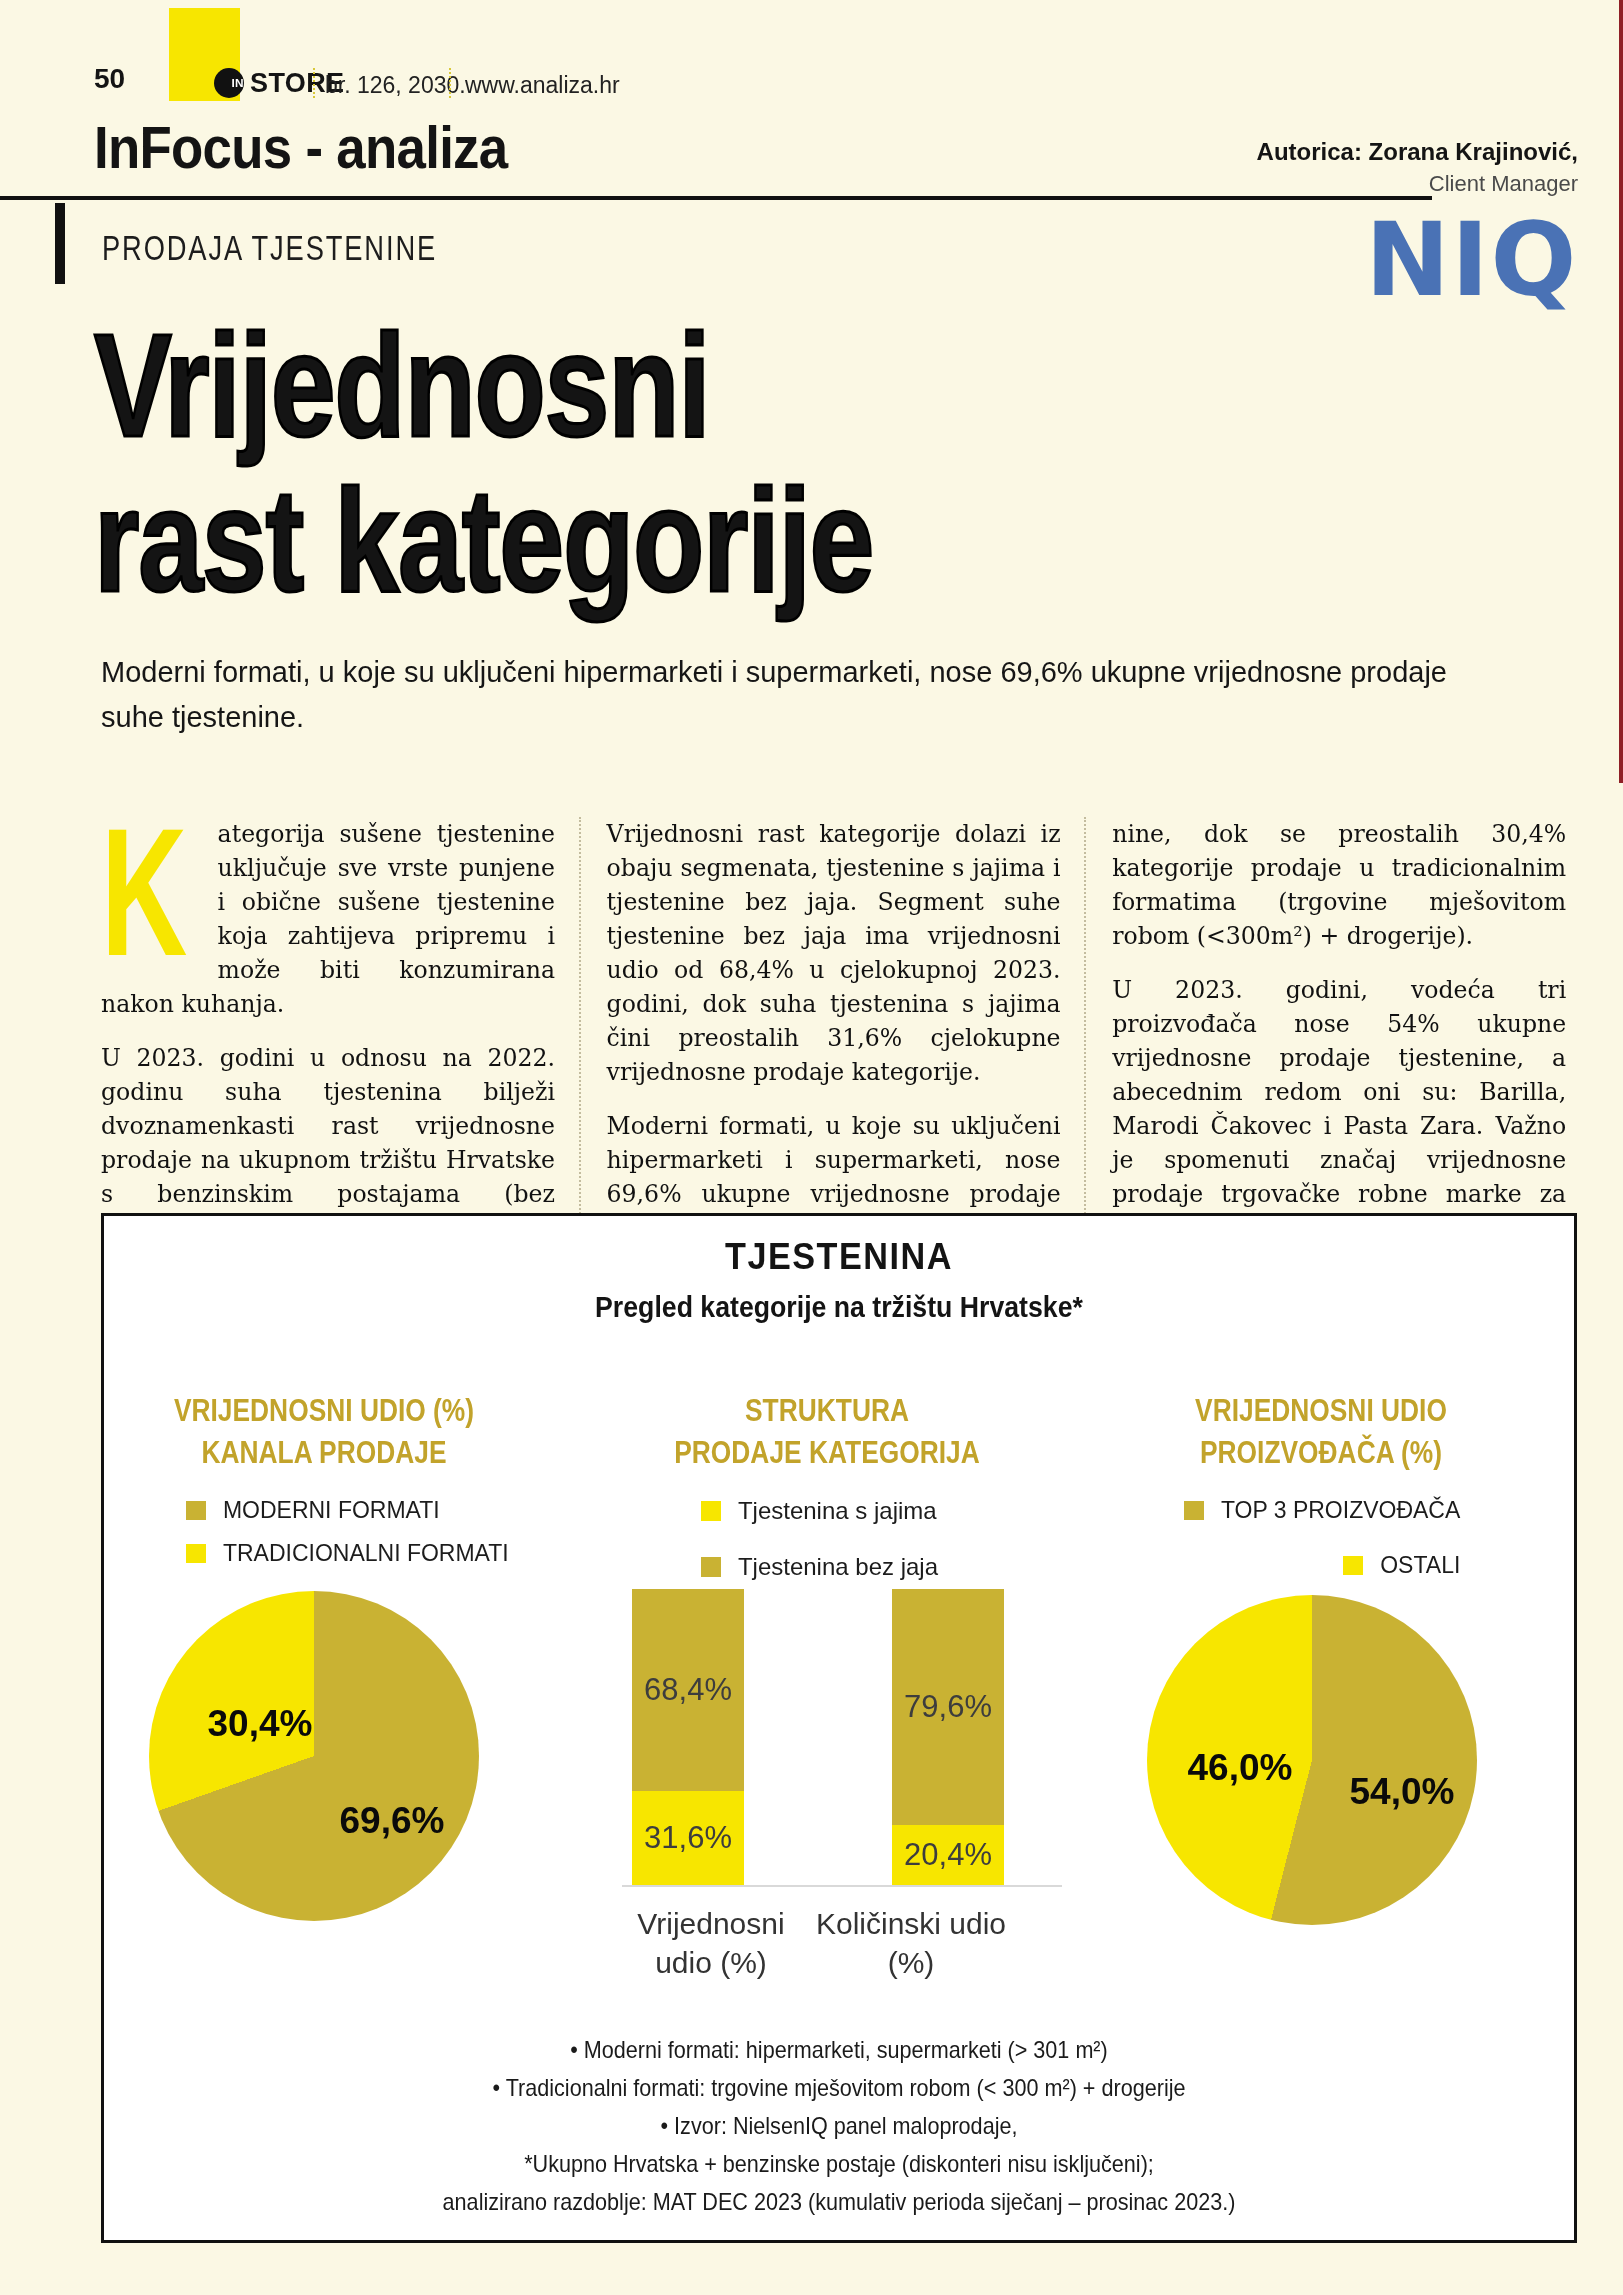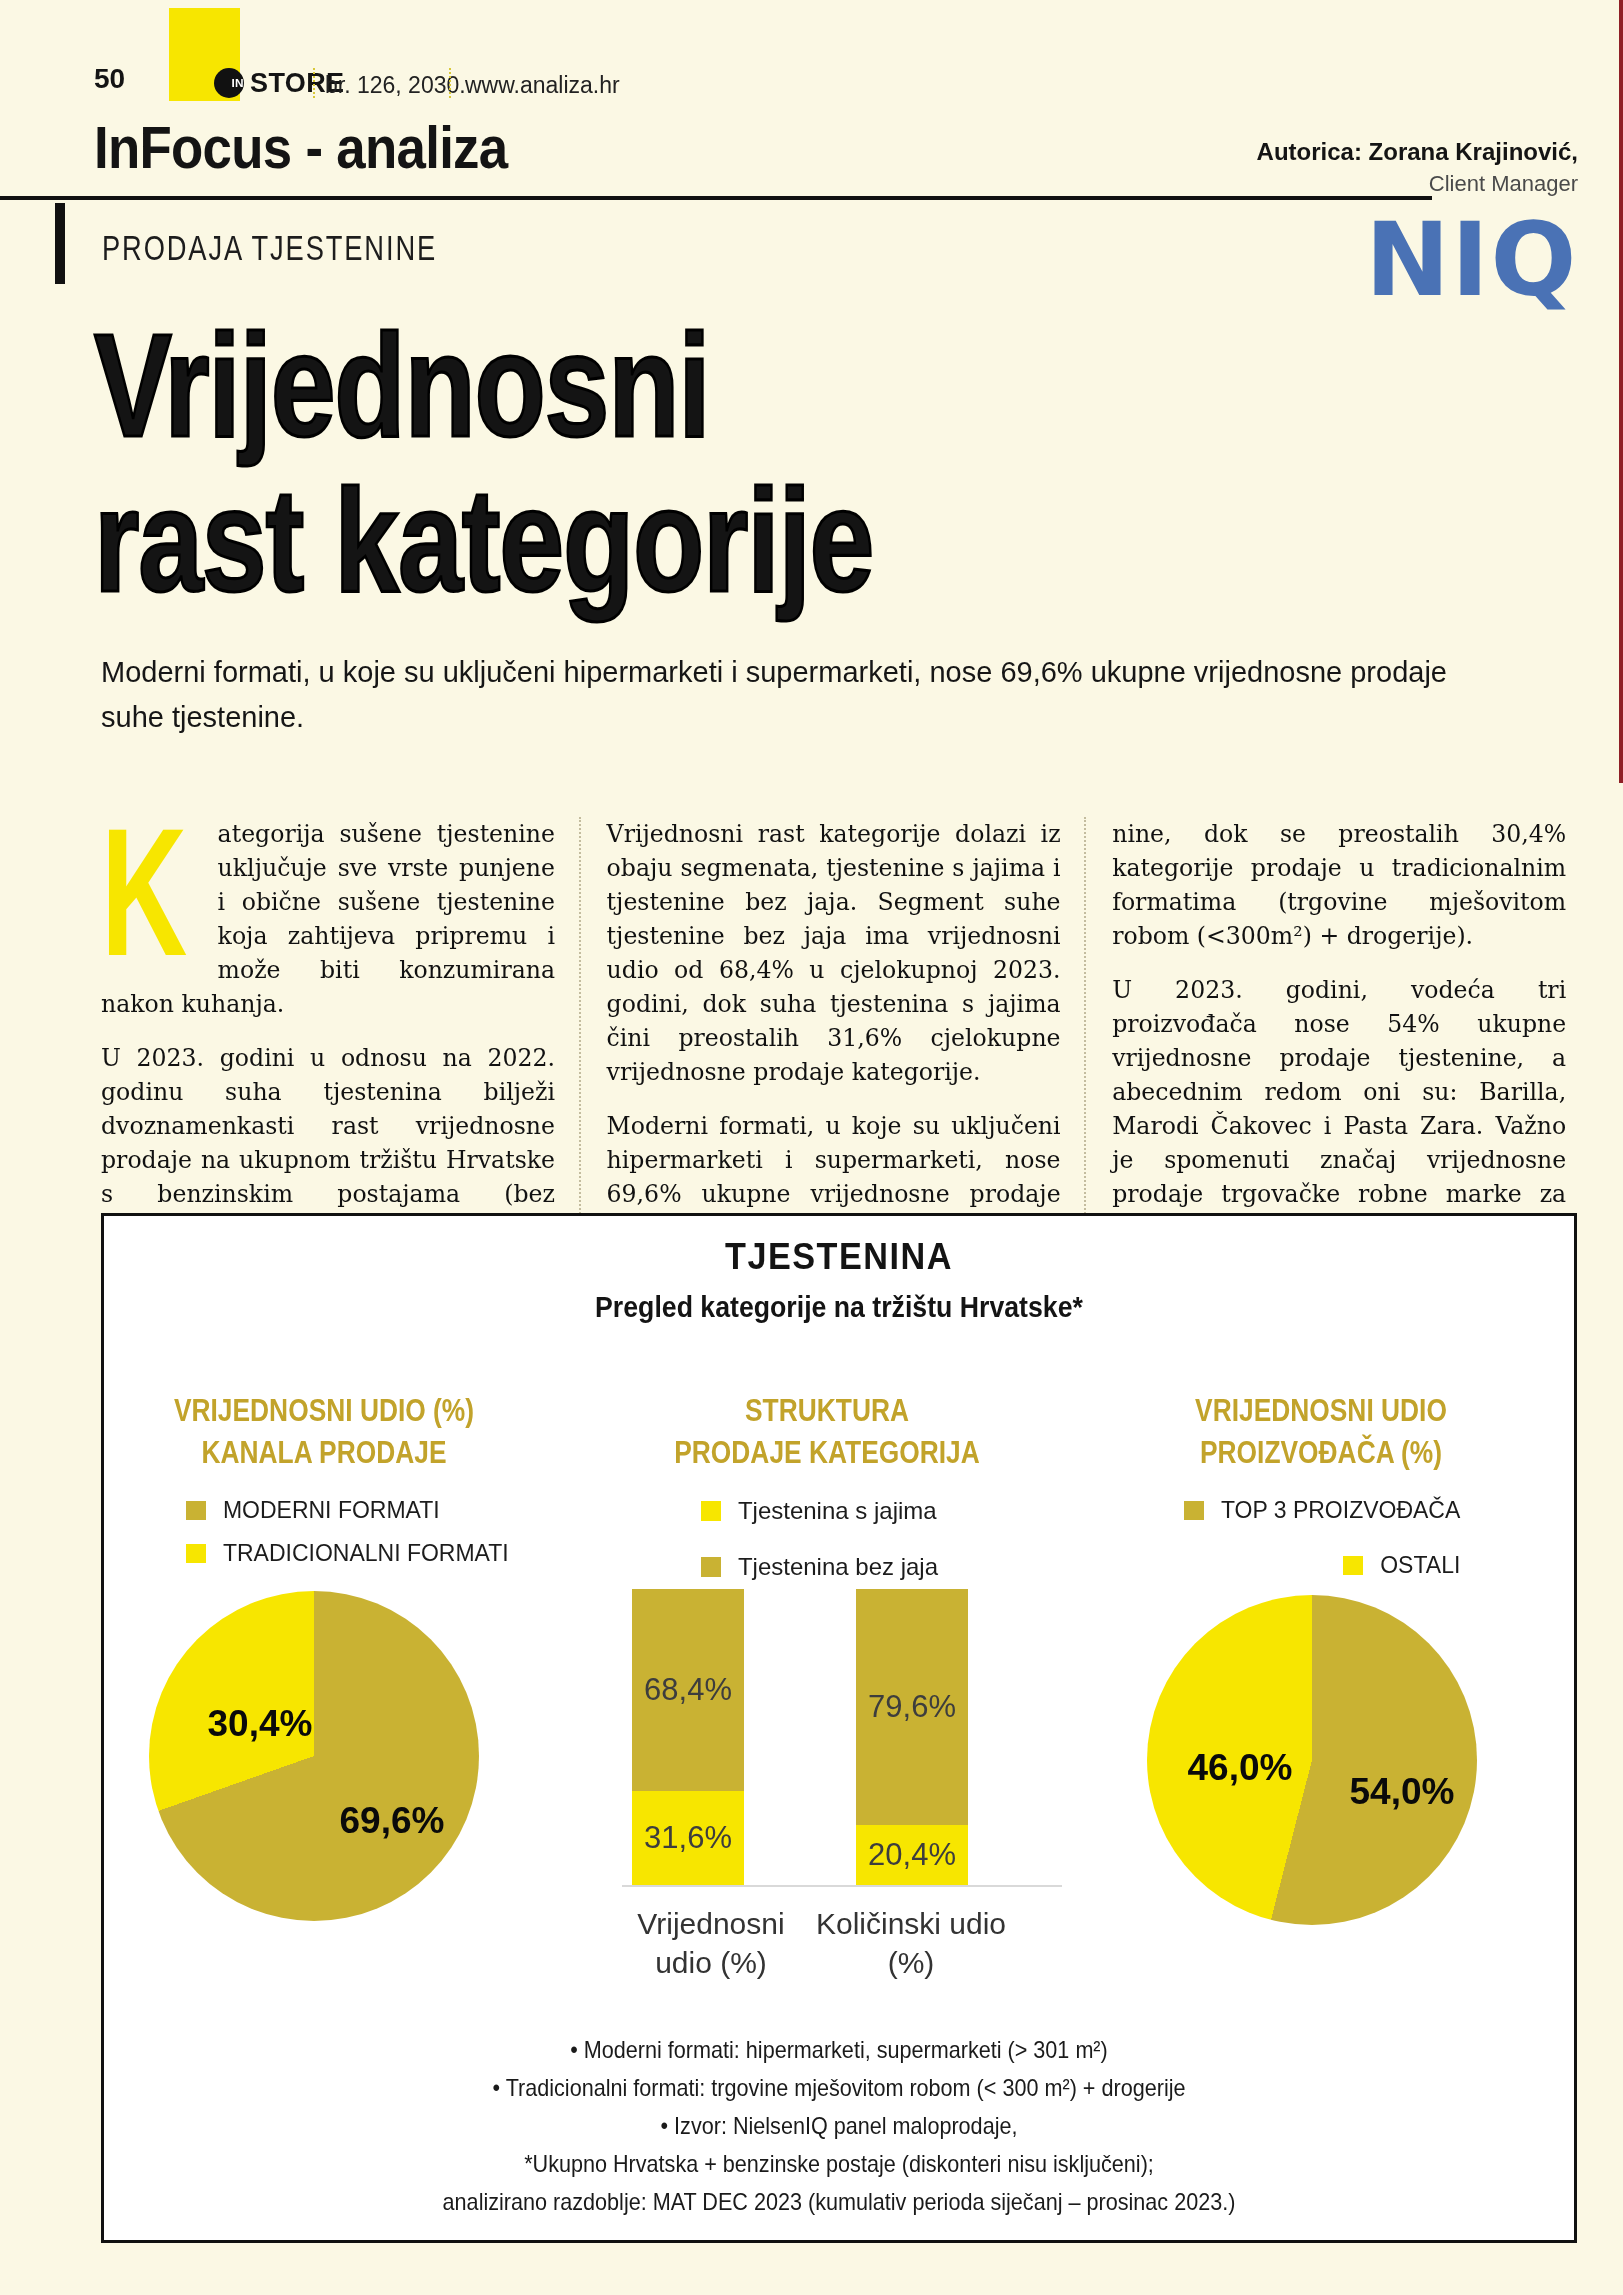--- a/index.html
+++ b/index.html
@@ -72,21 +72,21 @@
   .lg2 .lg-label{font-size:24px;}
 
   .pie{width:330px;height:330px;border-radius:50%;}
   .pie1{left:45px;top:375px;}
   .pie2{left:1043px;top:379px;}
   .pie-label{font-size:37px;font-weight:700;color:#0a0a0a;transform:translate(-50%,-50%);white-space:nowrap;margin-top:20px;}
   .pl-a{left:156px;top:488px;}  .pl-b{left:288px;top:585px;}
   .pl-c{left:1136px;top:532px;} .pl-d{left:1298px;top:556px;}
 
   .bar{top:373px;width:112px;height:296px;display:flex;flex-direction:column;}
-  .bar1{left:528px;} .bar2{left:752px;}
+  .bar1{left:528px;} .bar2{left:788px;}
   .seg{display:flex;align-items:center;justify-content:center;}
   .seg span{font-size:31px;color:#3d3d3d;}
   .baseline{left:518px;top:669px;width:440px;height:2.4px;background:#d9d9d9;}
   .cat-label{top:688px;width:204px;text-align:center;font-size:30px;line-height:39px;color:#333;}
   .cl1{left:505px;} .cl2{left:705px;}
 
   .footnotes{left:0;top:815px;width:100%;text-align:center;font-size:24px;line-height:38px;
              color:#1a1a1a;transform:scaleX(.9);}
 
   

